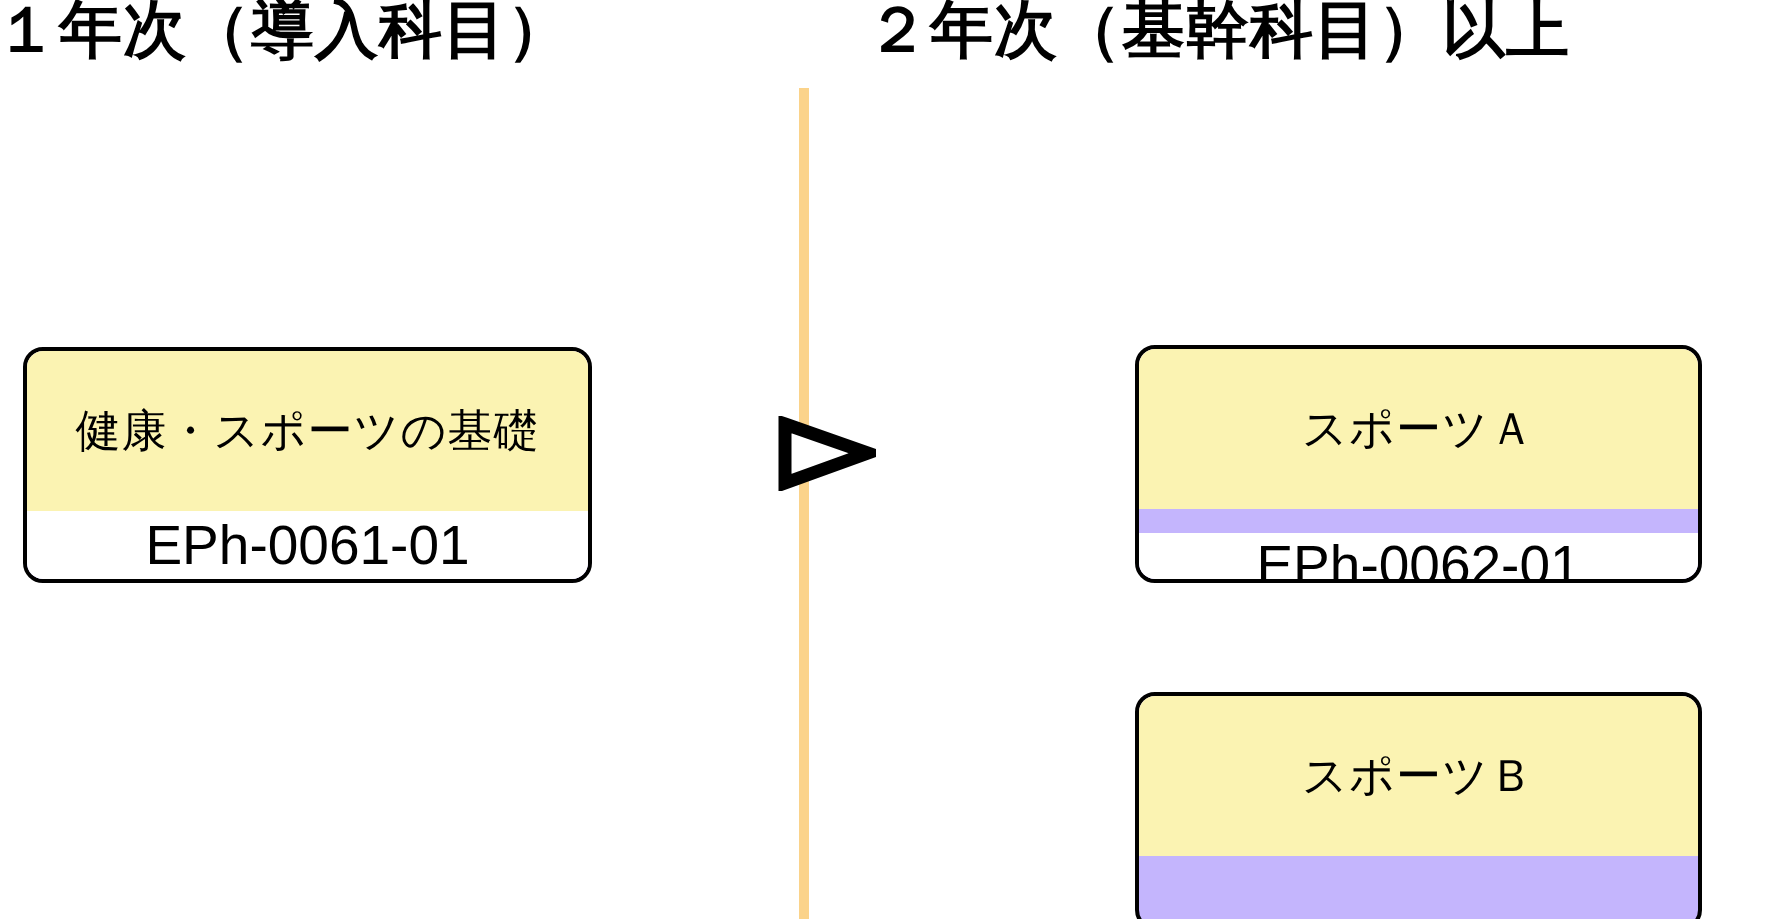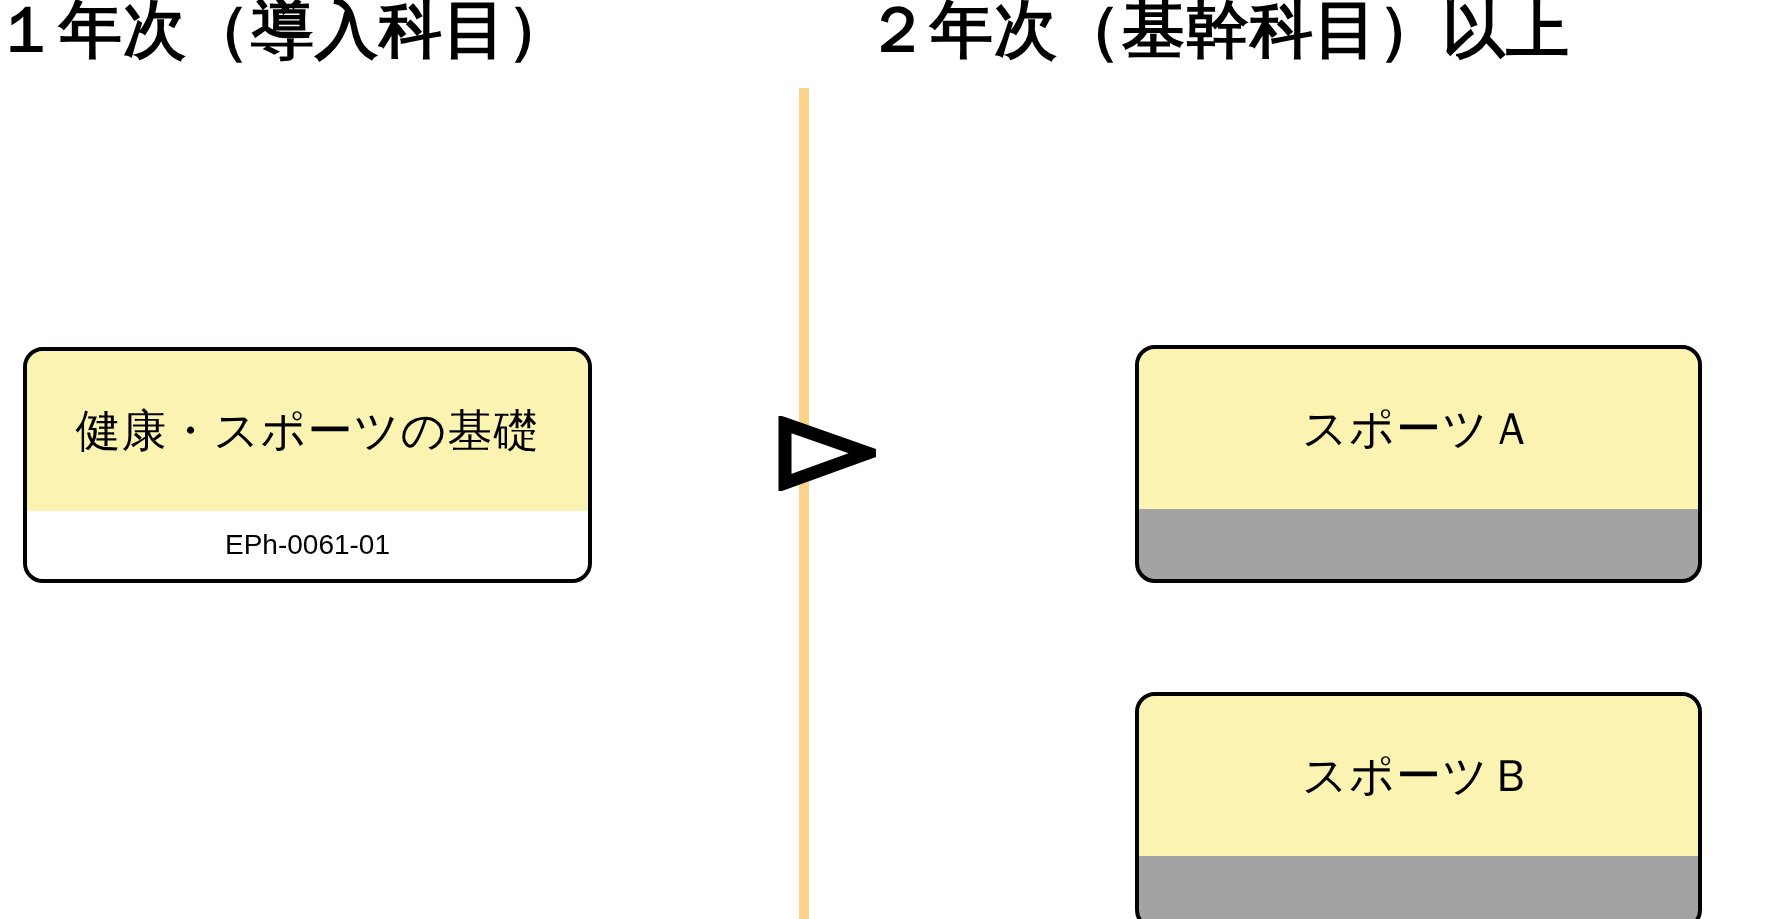--- a/index.html
+++ b/index.html
@@ -42,21 +42,21 @@
     position:absolute;
     left:777px;top:416px;
     width:99px;height:75px;
     z-index:2;
   }
   .card{
     position:absolute;
     box-sizing:border-box;
     border:4px solid var(--card-border);
     border-radius:20px;
-    background:#a3a3a3;
+    background:#c4b5fd;
     overflow:hidden;
     display:flex;
     flex-direction:column;
     z-index:3;
   }
   .card-intro{left:23px;top:347px;width:569px;height:236px;}
   .card-a{left:1135px;top:345px;width:567px;height:238px;gap:24px;}
   .card-b{left:1135px;top:692px;width:567px;height:238px;}
   .card-title{
     height:160px;
@@ -67,21 +67,21 @@
     justify-content:center;
     font-size:45px;
     letter-spacing:1px;
   }
   .card-code{
     flex:1 1 auto;
     background:#FFFFFF;
     display:flex;
     align-items:center;
     justify-content:center;
-    font-size:28px;
+    font-size:55px;
   }
   .badge{
     position:absolute;
     left:383px;top:327px;
     width:239px;height:46px;
     background:var(--badge-fill);
     color:var(--badge-text);
     border-radius:24px;
     display:flex;
     align-items:center;
@@ -107,19 +107,20 @@
   </svg>
 
   <div class="card card-intro">
     <div class="card-title">健康・スポーツの基礎</div>
     <div class="card-code">EPh-0061-01</div>
   </div>
 
 
   <div class="card card-a">
     <div class="card-title">スポーツＡ</div>
+    <div class="card-code">EPh-0062-01</div>
   </div>
 
   <div class="card card-b">
     <div class="card-title">スポーツＢ</div>
   </div>
 
 </div>
 
 </body></html>

